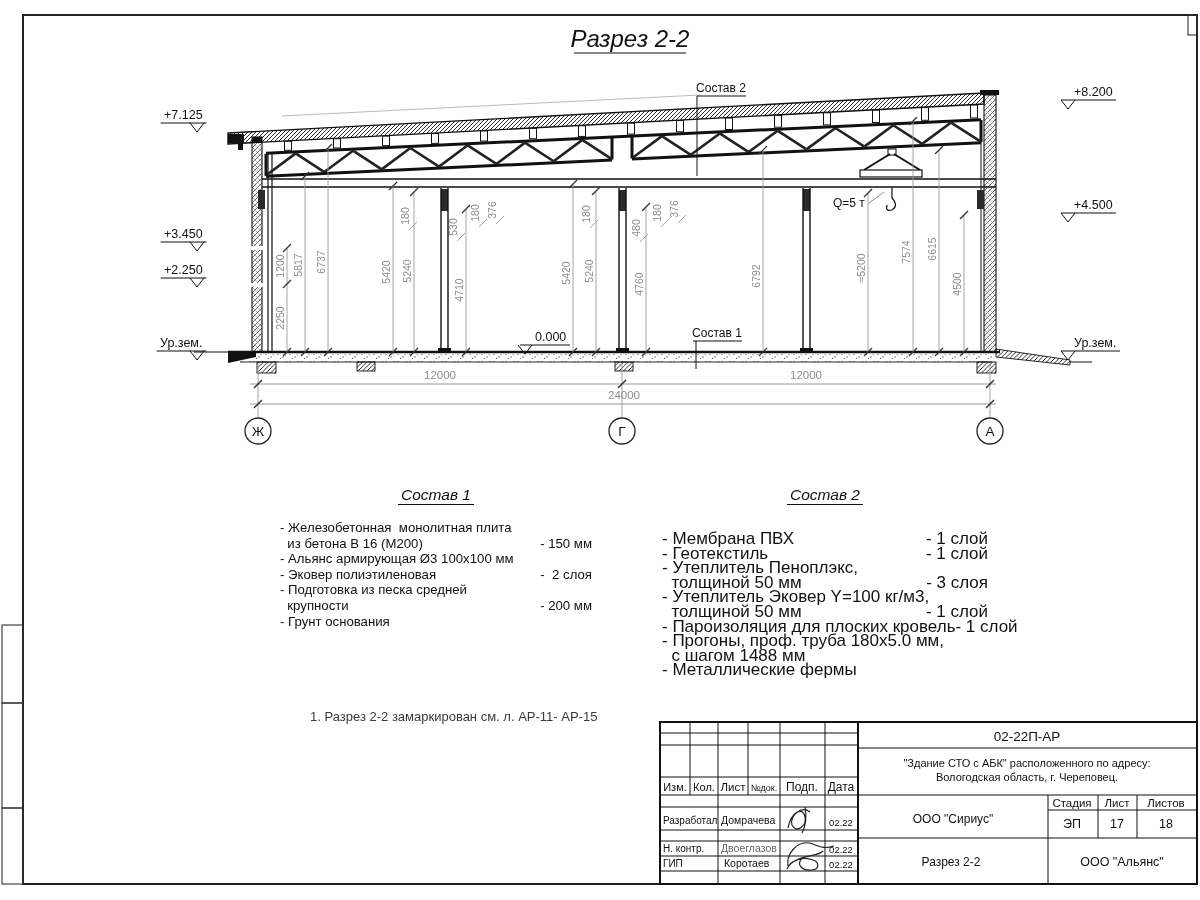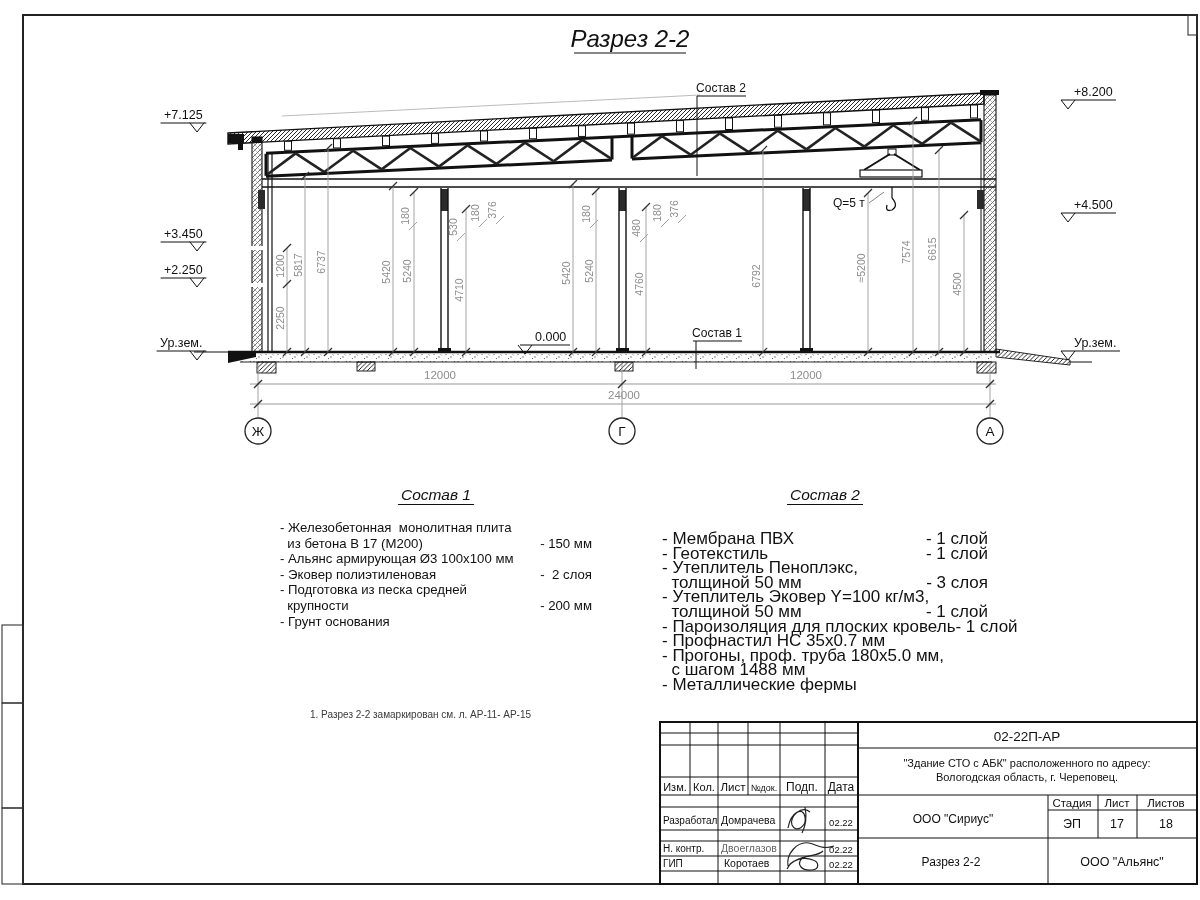--- a/index.html
+++ b/index.html
@@ -15,21 +15,21 @@
   text.drawtitle{font-size:24px;font-style:italic;}
   text.tb{font-size:12px;}
   .sostav{position:absolute;}
   .sostav .stitle{font-style:italic;font-size:15.5px;text-align:center;}
   .sostav .stitle span{border-bottom:1.2px solid #111;padding:0 3px 1px 3px;}
   .slist{margin-top:16px;}
   .srow{display:flex;font-size:13.2px;line-height:15.6px;white-space:pre;}
   .srow .v{margin-left:auto;}
   .s2 .slist{margin-top:28px;}
   .s2 .srow{font-size:17px;line-height:14.6px;}
-  .note{position:absolute;left:310px;top:709px;font-size:10px;color:#3a3a3a;}
+  .note{position:absolute;left:310px;top:709px;font-size:13px;color:#3a3a3a;}
 </style>
 </head>
 <body>
 
 <div class="page">
 
 <svg width="1200" height="900" viewBox="0 0 1200 900">
   <defs>
     <pattern id="hatchRoof" width="4" height="4" patternUnits="userSpaceOnUse">
       <path d="M0,4 L4,0" stroke="#111" stroke-width="0.9"></path>
@@ -380,39 +380,38 @@
     <text class="tb" x="1166" y="828" text-anchor="middle" style="font-size:12.5px">18</text>
     <path d="M788,828 c3,-16 15,-22 17,-11 c2,9 -9,17 -13,8 c-3,-8 9,-20 18,-13 m-5,-5 c2,10 0,20 -3,26" fill="none" stroke="#222" stroke-width="1.2"></path>
     <path d="M788,866 c-2,-12 9,-25 21,-23 c9,2 13,7 25,3 m-44,18 c12,-10 28,-7 33,-13 m-36,18 c4,-9 16,-13 26,-9 c6,2 7,9 -1,10 c-10,1 -16,-5 -10,-12" fill="none" stroke="#222" stroke-width="1.2"></path>
   </g>
 </svg>
 
 <div class="sostav" style="left:280px;top:486px;width:312px">
   <div class="stitle"><span>Состав 1</span></div>
   <div class="slist" id="list1">
         <div class="srow"><span class="t">- Железобетонная  монолитная плита</span><span class="v"></span></div>
-        <div class="srow"><span class="t">  из бетона В 17 (М200)</span><span class="v">- 150 мм</span></div>
+        <div class="srow"><span class="t">  из бетона В 16 (М200)</span><span class="v">- 150 мм</span></div>
         <div class="srow"><span class="t">- Альянс армирующая Ø3 100х100 мм</span><span class="v"></span></div>
         <div class="srow"><span class="t">- Эковер полиэтиленовая</span><span class="v">-  2 слоя</span></div>
         <div class="srow"><span class="t">- Подготовка из песка средней</span><span class="v"></span></div>
         <div class="srow"><span class="t">  крупности</span><span class="v">- 200 мм</span></div>
         <div class="srow"><span class="t">- Грунт основания</span><span class="v"></span></div>
       </div>
 </div>
 <div class="sostav s2" style="left:662px;top:486px;width:326px">
   <div class="stitle"><span>Состав 2</span></div>
   <div class="slist" id="list2">
         <div class="srow"><span class="t">- Мембрана ПВХ</span><span class="v">- 1 слой</span></div>
         <div class="srow"><span class="t">- Геотекстиль</span><span class="v">- 1 слой</span></div>
         <div class="srow"><span class="t">- Утеплитель Пеноплэкс,</span><span class="v"></span></div>
         <div class="srow"><span class="t">  толщиной 50 мм</span><span class="v">- 3 слоя</span></div>
         <div class="srow"><span class="t">- Утеплитель Эковер Y=100 кг/м3,</span><span class="v"></span></div>
         <div class="srow"><span class="t">  толщиной 50 мм</span><span class="v">- 1 слой</span></div>
         <div class="srow"><span class="t">- Пароизоляция для плоских кровель</span><span class="v">- 1 слой</span></div>
-        <div class="srow"><span class="t">- Профнастил НС 35х0.7 мм</span><span class="v"></span></div>
         <div class="srow"><span class="t">- Прогоны, проф. труба 180х5.0 мм,</span><span class="v"></span></div>
         <div class="srow"><span class="t">  с шагом 1488 мм</span><span class="v"></span></div>
         <div class="srow"><span class="t">- Металлические фермы</span><span class="v"></span></div>
       </div>
 </div>
 
 <div class="note">1. Разрез 2-2 замаркирован см. л. АР-11- АР-15</div>
 
 </div>
 

